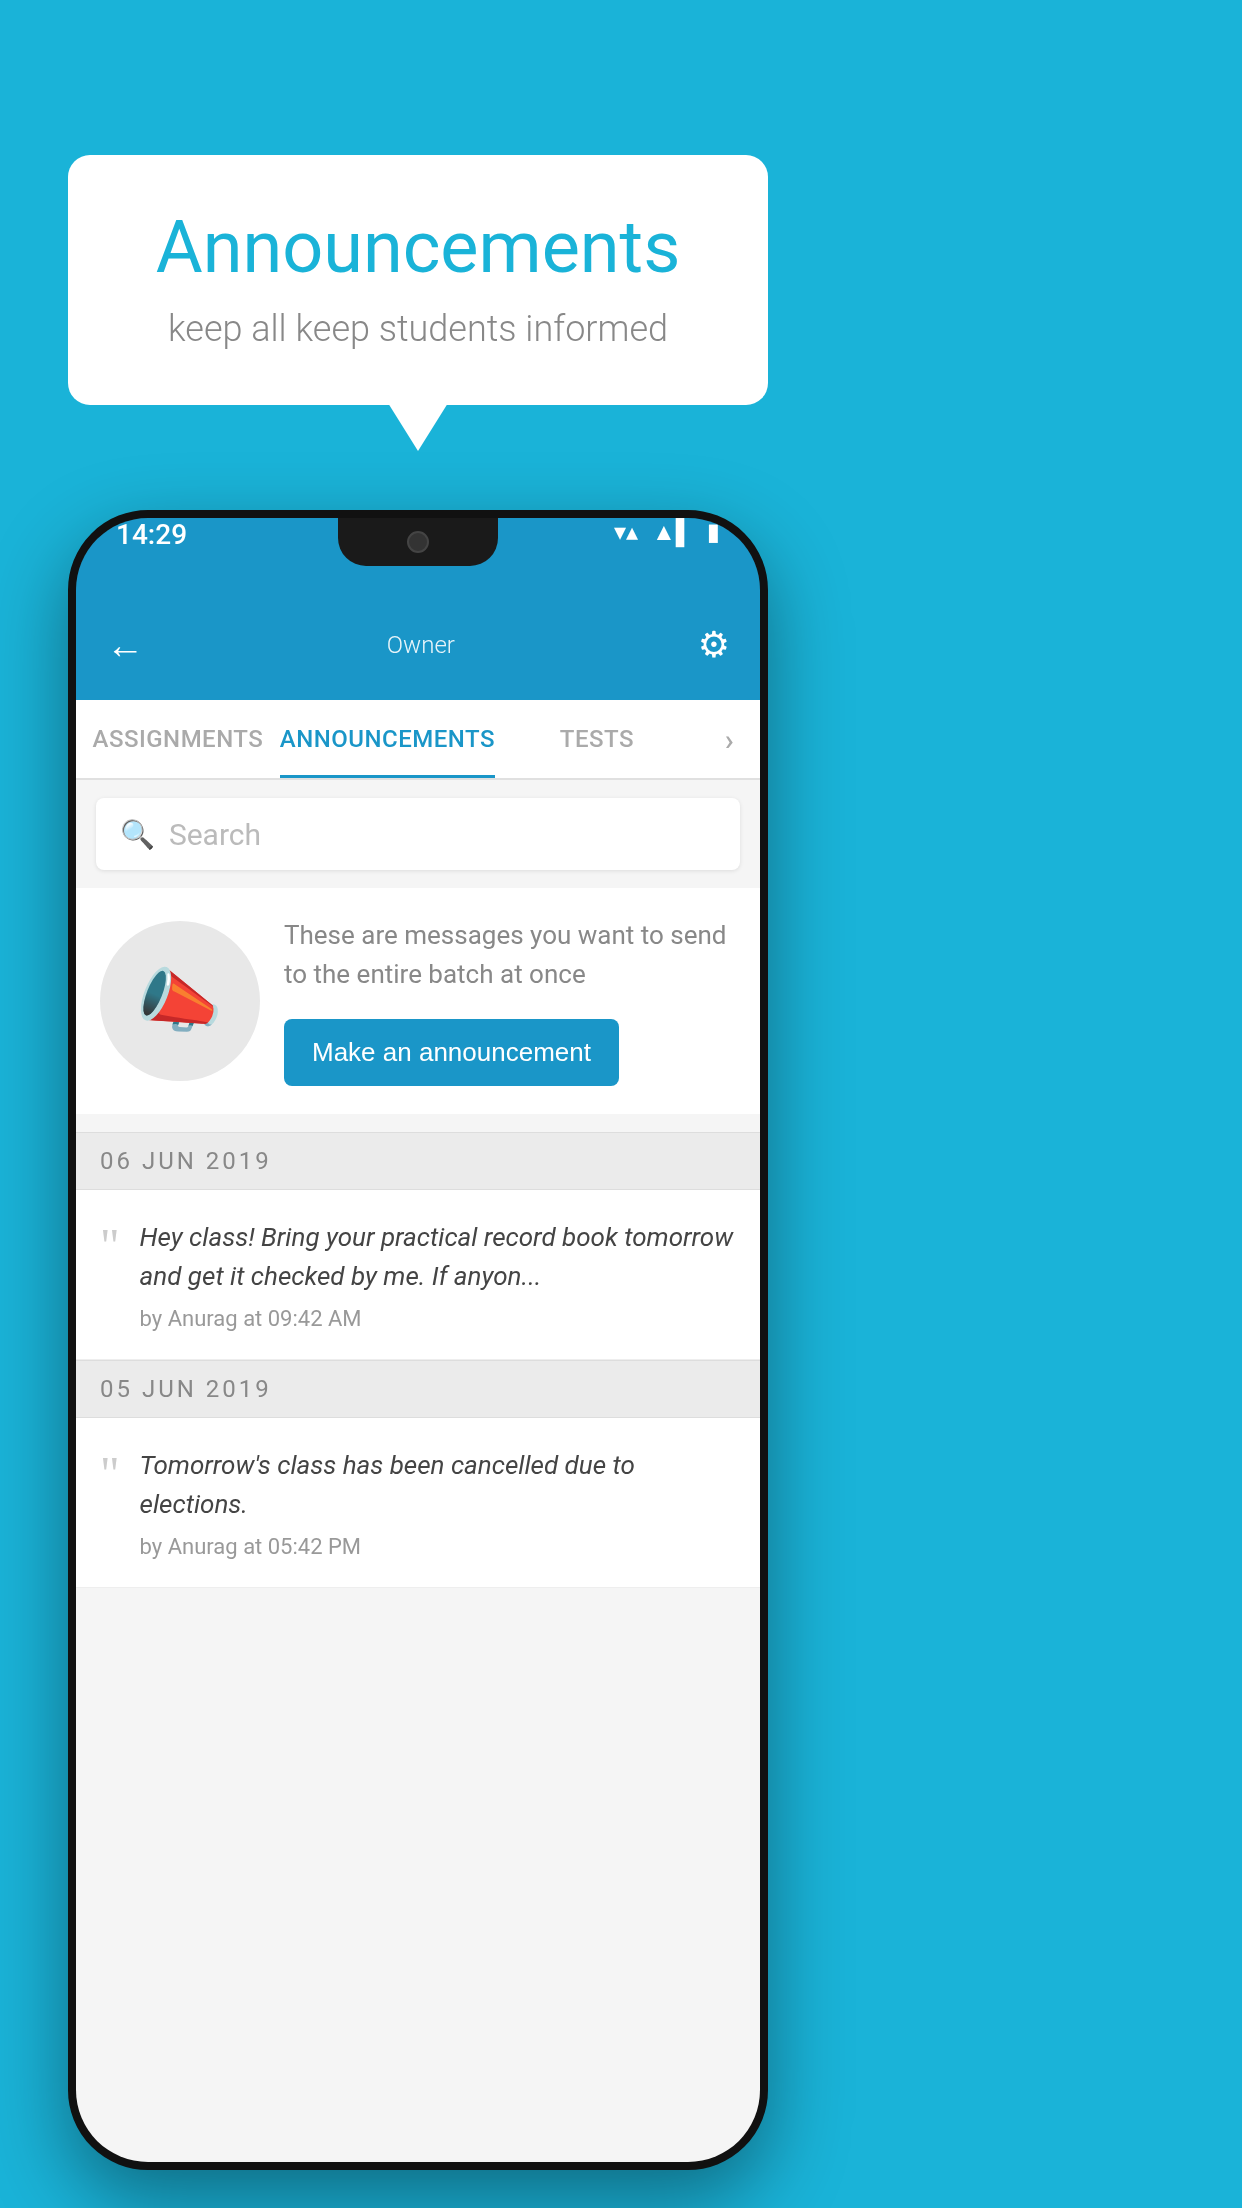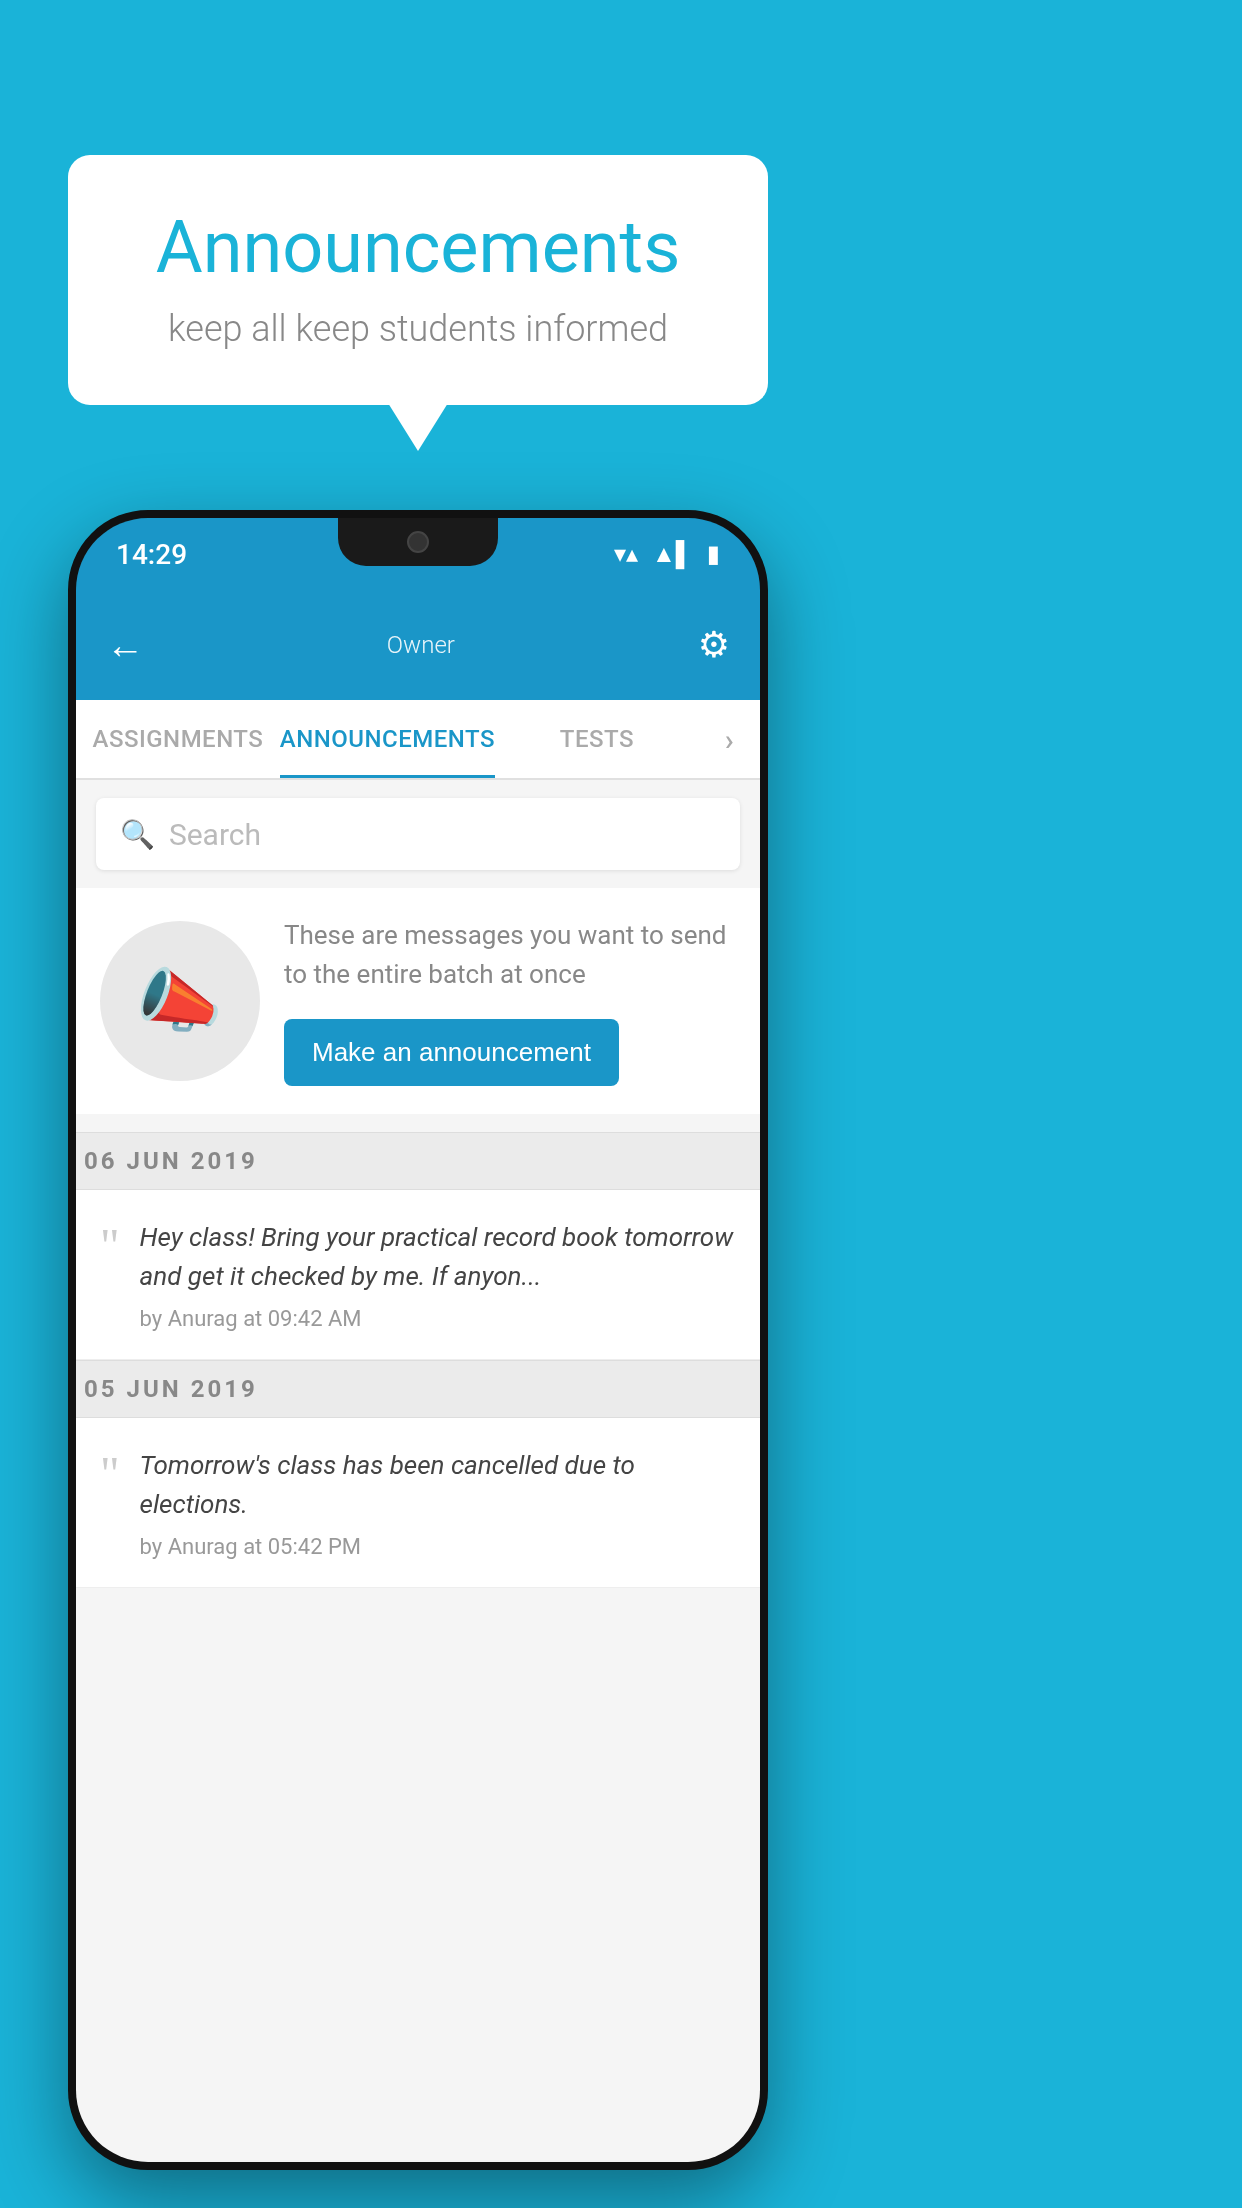--- a/index.html
+++ b/index.html
@@ -67,21 +67,21 @@
       border: 8px solid #111;
       overflow: hidden;
       box-shadow: 0 30px 80px rgba(0,0,0,0.4);
     }
 
     
     .phone-status-bar {
       background: #1a96c8;
       height: 72px;
       display: flex;
-      align-items: center;
+      align-items: flex-start;
       justify-content: space-between;
       padding: 0 40px;
       position: relative;
     }
 
     .status-time {
       color: #fff;
       font-size: 28px;
       font-weight: 500;
     }
@@ -272,25 +272,25 @@
       border-radius: 8px;
       padding: 18px 28px;
       font-size: 26px;
       cursor: pointer;
       font-weight: 500;
     }
 
     
     .date-separator {
       background: #ebebeb;
-      padding: 14px 8px;
+      padding: 14px 24px;
       font-size: 24px;
       color: #888;
       letter-spacing: 3px;
-      font-weight: 700;
+      font-weight: 400;
       border-top: 1px solid #ddd;
       border-bottom: 1px solid #ddd;
     }
 
     
     .announcement-item {
       background: #fff;
       padding: 28px 24px;
       display: flex;
       gap: 20px;

